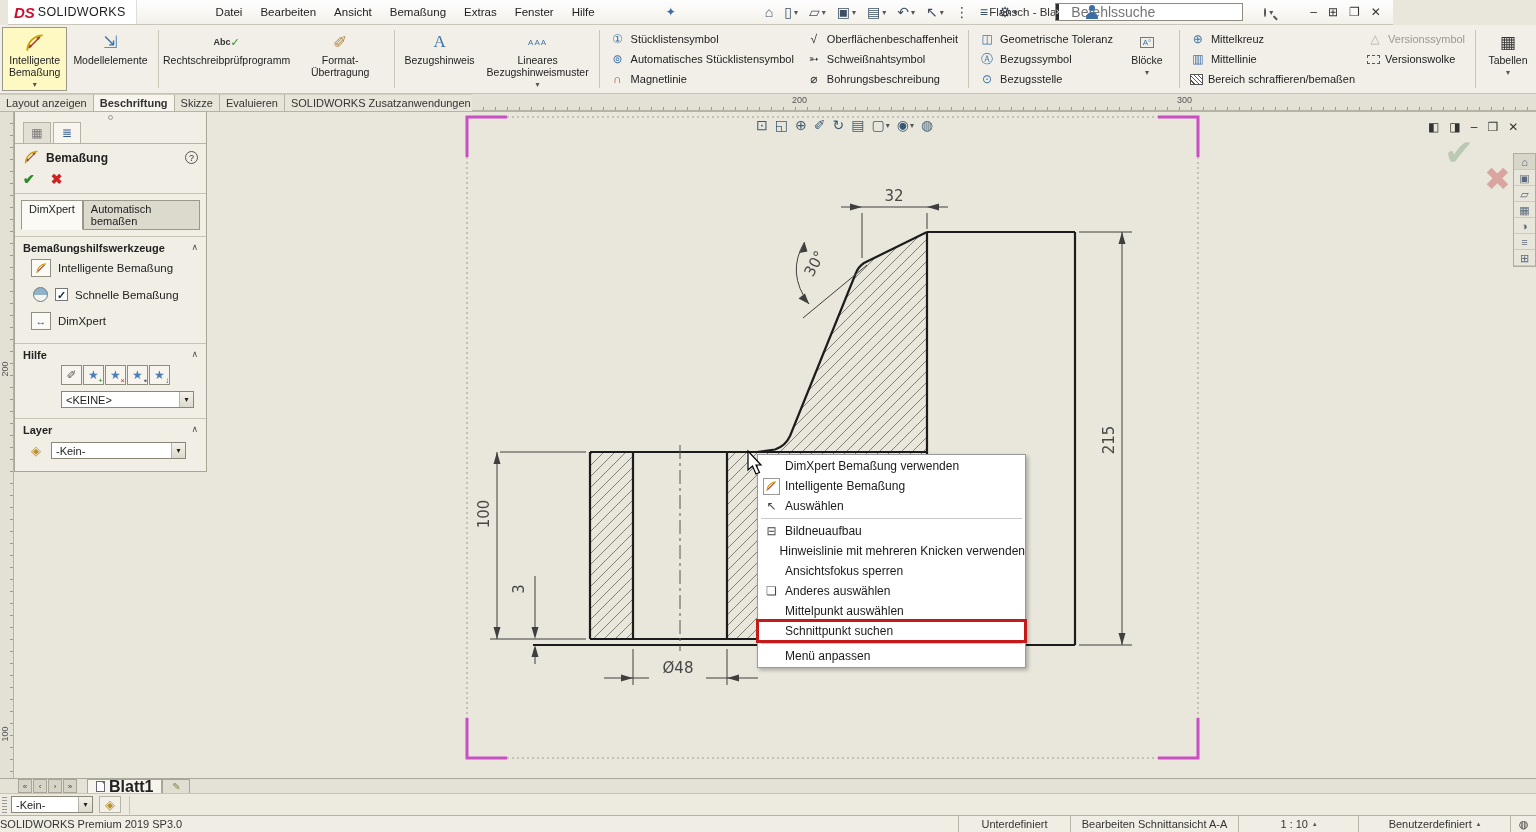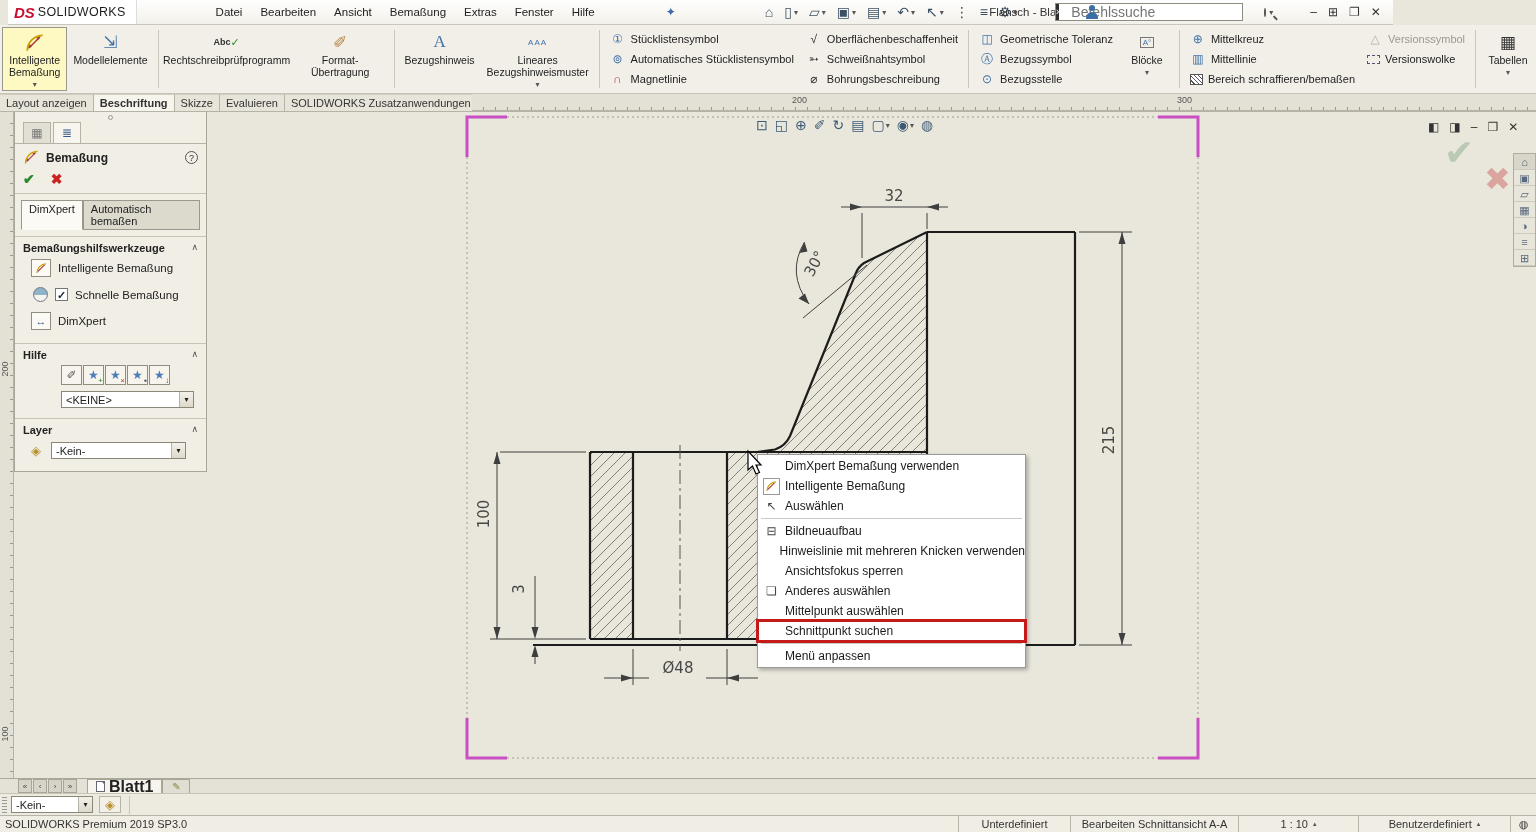--- a/index.html
+++ b/index.html
@@ -128,21 +128,21 @@
   .sheettab { display:flex; align-items:center; gap:4px; padding:0 8px; background:#f6f4ec; border:1px solid #a8a596; border-bottom:none; font-weight:bold; font-size:16px; margin-left:10px; }
   .sheettab2 { width:28px; display:flex; align-items:center; justify-content:center; background:#e0ddd2; border:1px solid #a8a596; border-bottom:none; font-size:10px; color:#884; }
   .pageicon { width:9px; height:11px; background:#fff; border:1px solid #667; position:relative; }
   .pageicon::after { content:""; position:absolute; right:-1px; top:-1px; border:2px solid #667; border-left-color:transparent; border-bottom-color:transparent; }
   #layerbar { position:absolute; left:0; top:793px; width:1536px; height:22px; background:#edeae0; border-top:1px solid #c6c3b7; display:flex; align-items:center; }
   .grip { width:5px; height:16px; margin:0 4px 0 2px; background-image:repeating-linear-gradient(to bottom,#999 0 1px,transparent 1px 3px); background-size:2px 100%; }
   #layerbar .dd { margin:0 6px 0 0; width:82px; }
   .lbtn { width:22px; height:17px; border:1px solid #b5b2a6; display:flex; align-items:center; justify-content:center; background:#f2f0e8; }
   .lsep { width:1px; height:18px; background:#c6c3b7; margin-left:8px; }
   #statusbar { position:absolute; left:0; top:815px; width:1536px; height:17px; background:#efede4; border-top:1px solid #b5b2a7; display:flex; align-items:center; font-size:11px; color:#333; }
-  #statusbar .lft { padding-left:5px; flex:1; }
+  #statusbar .lft { flex:1; }
   .scell { border-left:1px solid #b8b5a9; height:100%; display:flex; align-items:center; justify-content:center; padding:0 10px; gap:5px; white-space:nowrap; }
   .scell .caret { font-size:7px; }
 </style>
 </head>
 <body>
 
 <header id="titlebar">
   <div class="logo">
     <span class="logo-ds">DS</span>
     <span class="logo-tx">SOLIDWORKS</span>

